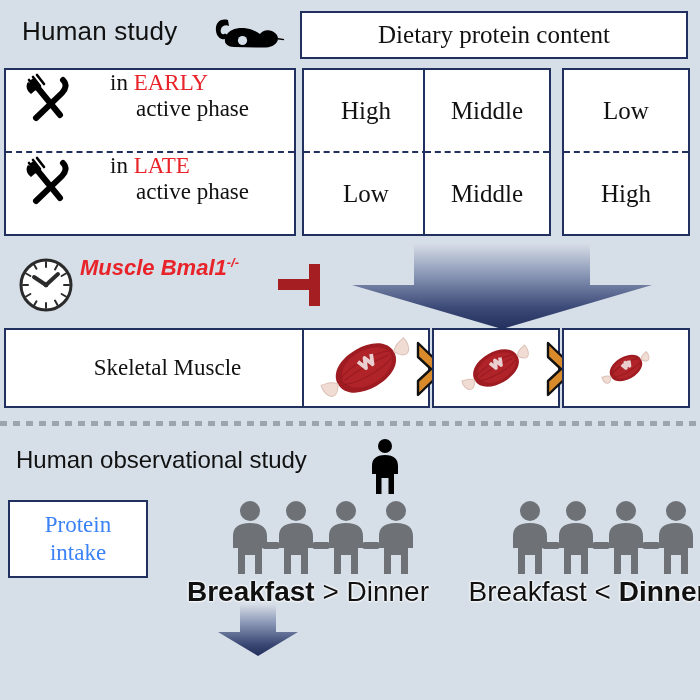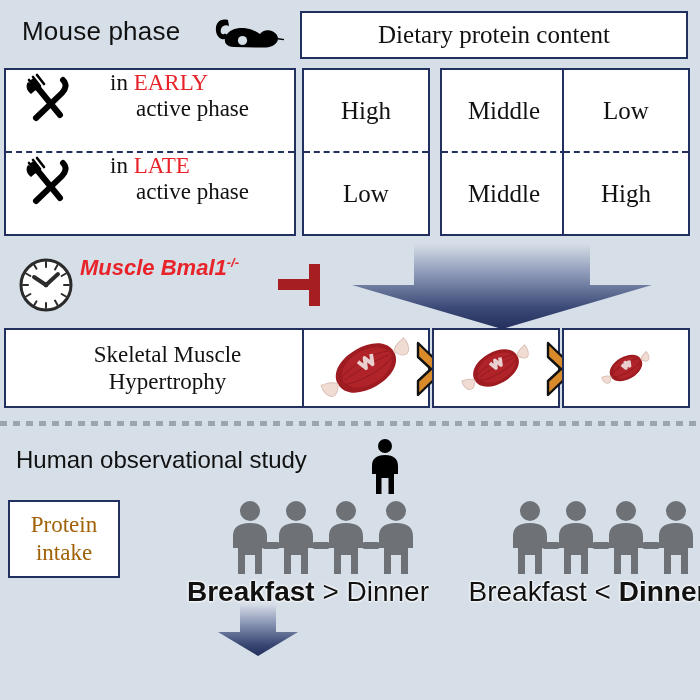--- a/index.html
+++ b/index.html
@@ -71,21 +71,21 @@
   }
   .phase-line1 { padding-left: 22px; }
   .phase-line2 { padding-left: 48px; }
   .red-em { color: #e8232a; }
 
   .diet-col {
     top: 68px; width: 128px; height: 168px;
     flex-direction: column; justify-content: stretch;
   }
   #diet-col-1 { left: 302px; }
-  #diet-col-2 { left: 440px; }
+  #diet-col-2 { left: 423px; }
   #diet-col-3 { left: 562px; }
   .diet-cell {
     flex: 1 1 50%;
     display:flex; align-items:center; justify-content:center;
     font-size: 25px; color:#111;
     width: 100%;
   }
   .diet-cell + .diet-cell { border-top: 2px dashed #21305e; }
 
   
@@ -125,22 +125,22 @@
   }
 
   
   #human-study-label {
     left: 16px; top: 446px;
     font-size: 24px; color:#111;
   }
   #person-icon { left: 368px; top: 438px; width: 34px; height: 56px; }
 
   #protein-intake-box {
-    left: 8px; top: 500px; width: 112px; height: 78px;
-    font-size: 23px; color:#a16207; line-height:1.2;
+    left: 8px; top: 500px; width: 140px; height: 78px;
+    font-size: 23px; color:#3b82f6; line-height:1.2;
   }
 
   .crowd { top: 500px; width: 200px; height: 76px; }
   #crowd-left { left: 222px; }
   #crowd-right { left: 502px; }
 
   .compare-label {
     top: 576px; width: 300px;
     font-size: 28px; color:#111; text-align:center;
     text-shadow: 0 0 3px #fff, 0 0 3px #fff, 0 0 2px #fff;
@@ -154,21 +154,21 @@
   #conclusion-text {
     left: 0px; top: 663px; width: 700px;
     font-size: 23px; color:#111; text-align:center;
   }
 </style>
 </head>
 <body>
 
 <div id="root">
 
-  <div class="abs" id="mouse-study-label">Mouse phase</div>
+  <div class="abs" id="mouse-study-label">Human study</div>
 
   <div class="abs" id="mouse-icon">
     <svg viewBox="0 0 74 42" width="74" height="42">
       <path d="M16 6 C8 4 3 9 4 17 C5 25 12 27 15 24 C17 22 14 19 12 20
                C9.5 21 8 18 9 15 C10 11.5 14 10.5 17 12 Z" fill="#000"></path>
       <path d="M22 33 C14 33 11 28 14 22 C17 15.5 26 13 35 14.5
                C41 15.5 45 18 48 20 C50 17 54 15.5 58 16.5
                C63 17.8 66 21 66 24.5 C66 29 61 33 54 33.6 Z" fill="#000"></path>
       <ellipse cx="30" cy="23" rx="7.5" ry="7" fill="#000"></ellipse>
       <circle cx="30.5" cy="26.5" r="4.6" fill="#d6dfe8"></circle>
@@ -291,21 +291,20 @@
           <stop offset="100%" stop-color="#232f5c"></stop>
         </linearGradient>
       </defs>
       <path d="M62 0 L238 0 L238 42 L300 42 L150 86 L0 42 L62 42 Z" fill="url(#gradBig)"></path>
     </svg>
   </div>
 
   <div class="abs box" id="hypertrophy-box">
     <div>
       <div>Skeletal Muscle</div>
-      <div>Hypertrophy</div>
     </div>
   </div>
 
   <div class="abs box muscle-box" id="muscle-box-1">
     <svg class="muscle-svg" viewBox="0 0 128 80">
       <g transform="translate(64 40) rotate(-30) scale(1.0) translate(-64 -40)">
         <path d="M30 40 C30 26 46 18 64 18 C82 18 98 26 98 40
                  C98 54 82 62 64 62 C46 62 30 54 30 40 Z" fill="#9e1c21"></path>
         <path d="M36 40 C38 29 50 22 64 22 C79 22 93 29 94 40
                  C93 51 79 58 64 58 C50 58 38 51 36 40 Z" fill="#b02328"></path>

